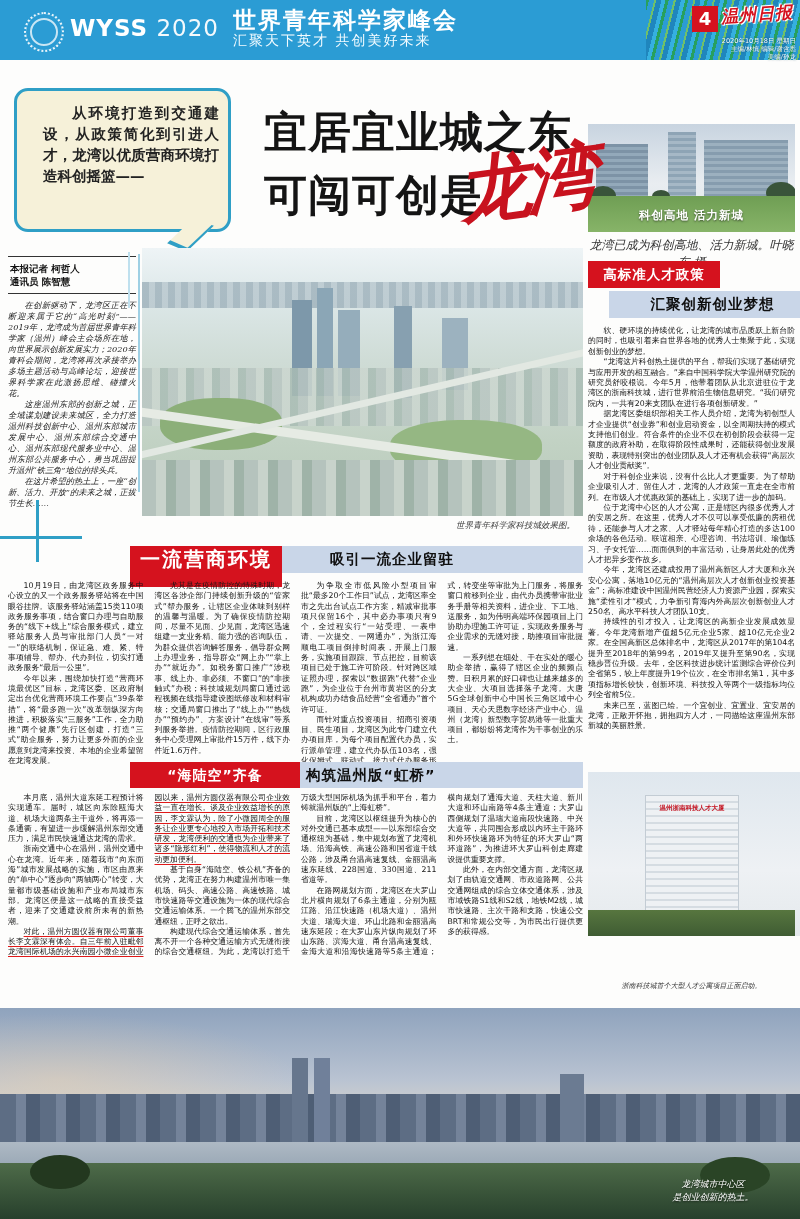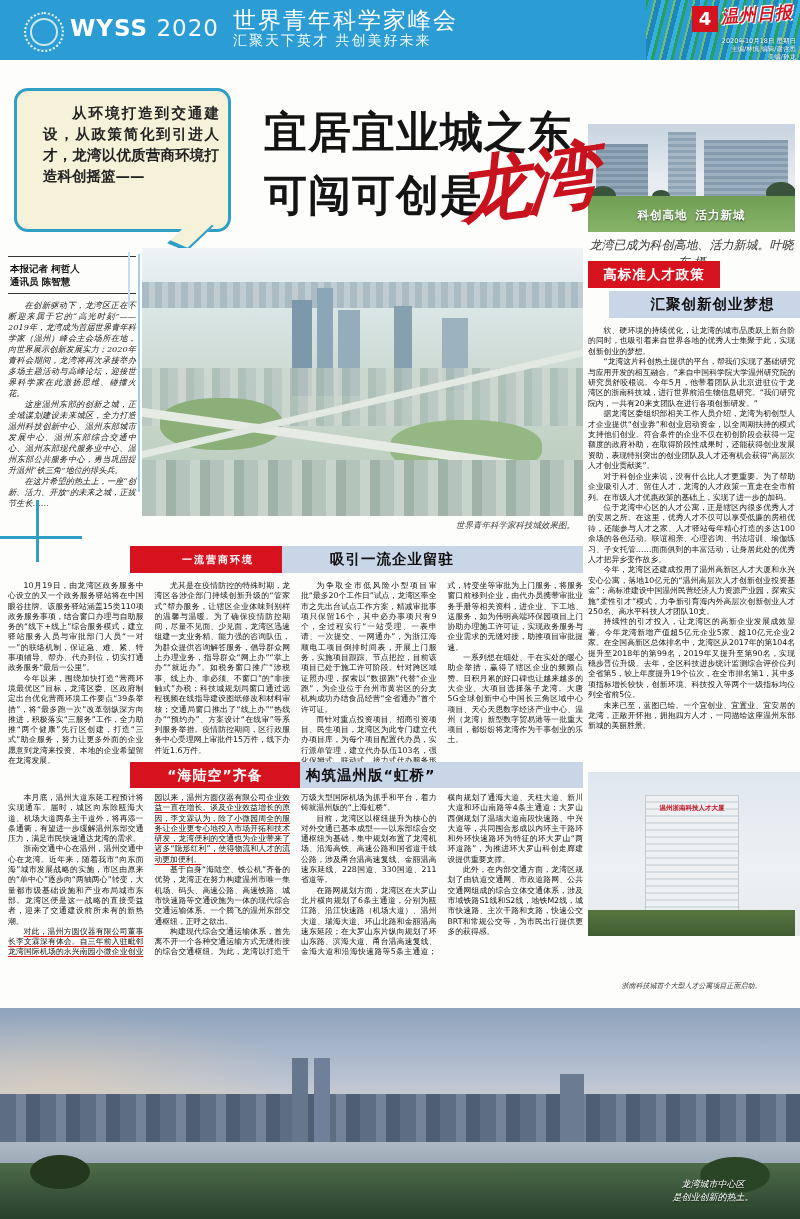--- a/index.html
+++ b/index.html
@@ -7,21 +7,21 @@
         overflow:hidden;font-family:"DejaVu Sans","Liberation Sans",sans-serif;color:#151515;}
   .abs{position:absolute;}
 
   
   #masthead{left:0;top:0;width:800px;height:60px;background:#2b9cd4;}
   #wyss-logo{left:24px;top:12px;width:36px;height:36px;border:2px dotted rgba(255,255,255,.9);
              border-radius:50%;box-shadow:inset 0 0 0 4px #2b9cd4, inset 0 0 0 6px rgba(255,255,255,.75);}
   #wyss-text{left:70px;top:15px;font-size:23px;color:#fff;letter-spacing:1px;}
   #wyss-text b{font-weight:bold;}
   #wyss-text span{font-weight:normal;opacity:.95;}
-  #mh-title{left:233px;top:5px;font-size:23px;font-weight:normal;color:#fff;letter-spacing:2px;}
+  #mh-title{left:233px;top:5px;font-size:23px;font-weight:bold;color:#fff;letter-spacing:2px;}
   #mh-subtitle{left:233px;top:32px;font-size:14px;font-weight:500;color:#f2fbff;letter-spacing:2px;}
   #mh-deco{left:646px;top:0;width:154px;height:60px;overflow:hidden;
      background:repeating-linear-gradient(104deg,#27a05e 0 3px,#2b9cd4 3px 8px,#6fc06a 8px 10px,#1f86bd 10px 15px,#35b0e0 15px 19px);}
   #page-num{left:692px;top:6px;width:26px;height:26px;background:#d5121e;color:#fff;
             font-size:18px;font-weight:bold;text-align:center;line-height:26px;}
   #paper-name{left:721px;top:3px;width:78px;font-size:17px;font-weight:bold;font-style:italic;
       color:#d5121e;font-family:"DejaVu Serif","Liberation Serif",serif;transform:rotate(-4deg);
       text-shadow:0 0 2px #fff,1px 1px 0 #fff,-1px -1px 0 #fff;letter-spacing:1px;}
   .staff{left:690px;width:106px;text-align:right;color:#fff;font-size:6.5px;line-height:8px;
          text-shadow:0 0 2px rgba(0,60,90,.8);}
@@ -69,36 +69,36 @@
   #g1{left:18px;top:150px;width:122px;height:52px;background:#8caf79;border-radius:45%;}
   #g2{left:248px;top:172px;width:152px;height:55px;background:#95b783;border-radius:45%;}
   #r1{left:-20px;top:192px;width:500px;height:9px;background:#e6ebe4;transform:rotate(8deg);}
   #r2{left:-20px;top:150px;width:500px;height:7px;background:#e2e8e2;transform:rotate(-13deg);}
   #render-cap{left:142px;top:520px;width:433px;text-align:right;font-size:8.5px;color:#3a3a3a;
       font-family:"DejaVu Serif","Liberation Serif",serif;font-style:italic;}
 
   
   .hdr-red{background:#d5121e;color:#fff;font-weight:bold;text-align:center;}
   .hdr-blue{background:#c9d6e8;color:#101010;font-weight:bold;}
-  #b-red{left:130px;top:546px;width:152px;height:27px;font-size:10px;line-height:27px;letter-spacing:2px;padding-left:12px;}
+  #b-red{left:130px;top:546px;width:152px;height:41px;font-size:20px;line-height:27px;letter-spacing:2px;}
   #b-blue{left:282px;top:546px;width:301px;height:27px;font-size:14.5px;line-height:27px;padding-left:48px;
           width:253px;letter-spacing:1px;}
   #t-red{left:130px;top:762px;width:170px;height:26px;font-size:14px;line-height:26px;letter-spacing:1px;}
   #t-blue{left:300px;top:762px;width:277px;height:26px;font-size:14.5px;line-height:26px;padding-left:6px;letter-spacing:1px;}
 
   
   .body4{column-count:4;column-gap:11px;font-size:7.8px;line-height:10.3px;text-align:justify;color:#141414;}
   .body4 p{margin:0;text-indent:2em;}
   #b-body{left:8px;top:581px;width:575px;height:202px;overflow:hidden;}
   #t-body{left:8px;top:793px;width:575px;height:212px;overflow:hidden;}
   .u-red{text-decoration:underline;text-decoration-color:#e01818;text-decoration-thickness:1px;text-underline-offset:1.5px;}
 
   
   #lab-photo{left:588px;top:124px;width:207px;height:108px;overflow:hidden;
-      background:linear-gradient(180deg,#c8d4e0 0%,#e9edf1 55%,#dfe7ea 100%);font-family:Liberation Mono, monospace;}
+      background:linear-gradient(180deg,#c8d4e0 0%,#e9edf1 55%,#dfe7ea 100%);}
   #lab-photo .tw1{left:8px;top:20px;width:52px;height:58px;
       background:repeating-linear-gradient(180deg,#7d93a6 0 3px,#93a9ba 3px 6px);}
   #lab-photo .tw2{left:80px;top:8px;width:28px;height:70px;
       background:repeating-linear-gradient(180deg,#8ea4b5 0 3px,#a6b8c6 3px 6px);}
   #lab-photo .tw3{left:116px;top:16px;width:84px;height:62px;
       background:repeating-linear-gradient(180deg,#869cae 0 3px,#9cb0bf 3px 6px);}
   .treeblob{position:absolute;background:#39543a;border-radius:50%;}
   #lab-photo .lawn{left:0;bottom:0;width:207px;height:36px;
       background:linear-gradient(180deg,#6f9e54,#87b468);}
   #lab-sign{left:0;bottom:9px;width:207px;text-align:center;color:#fff;font-weight:bold;

